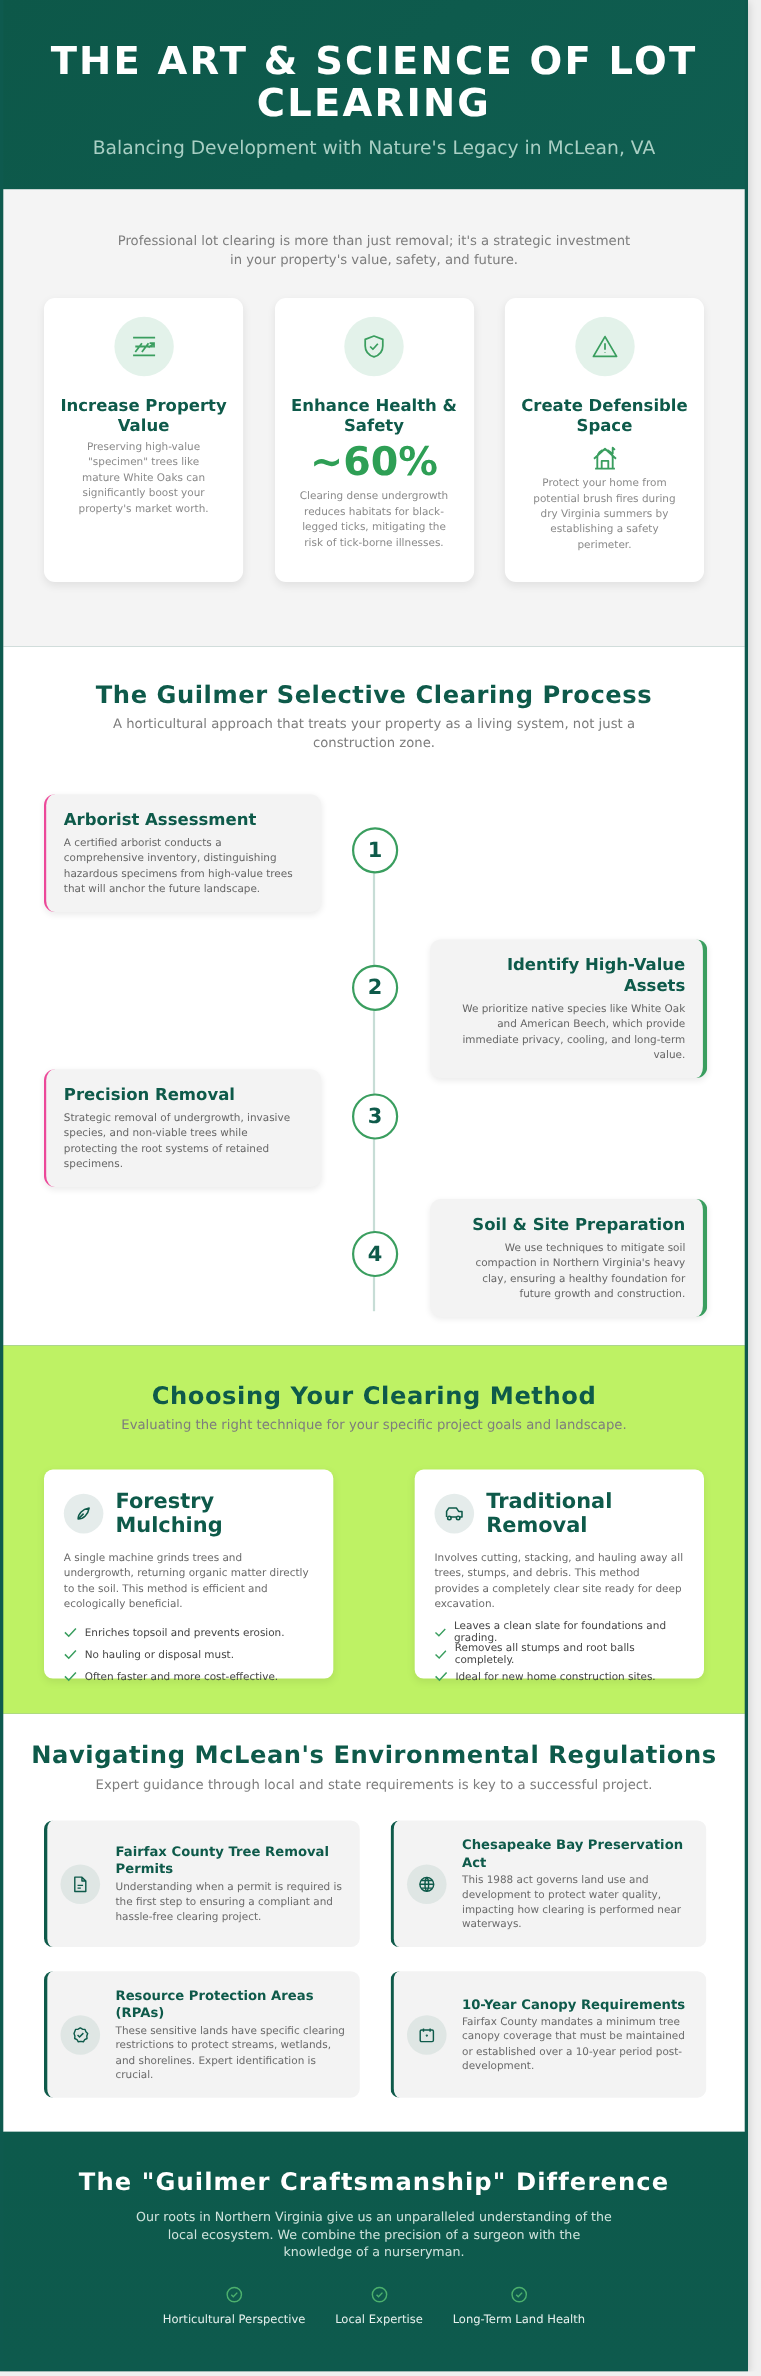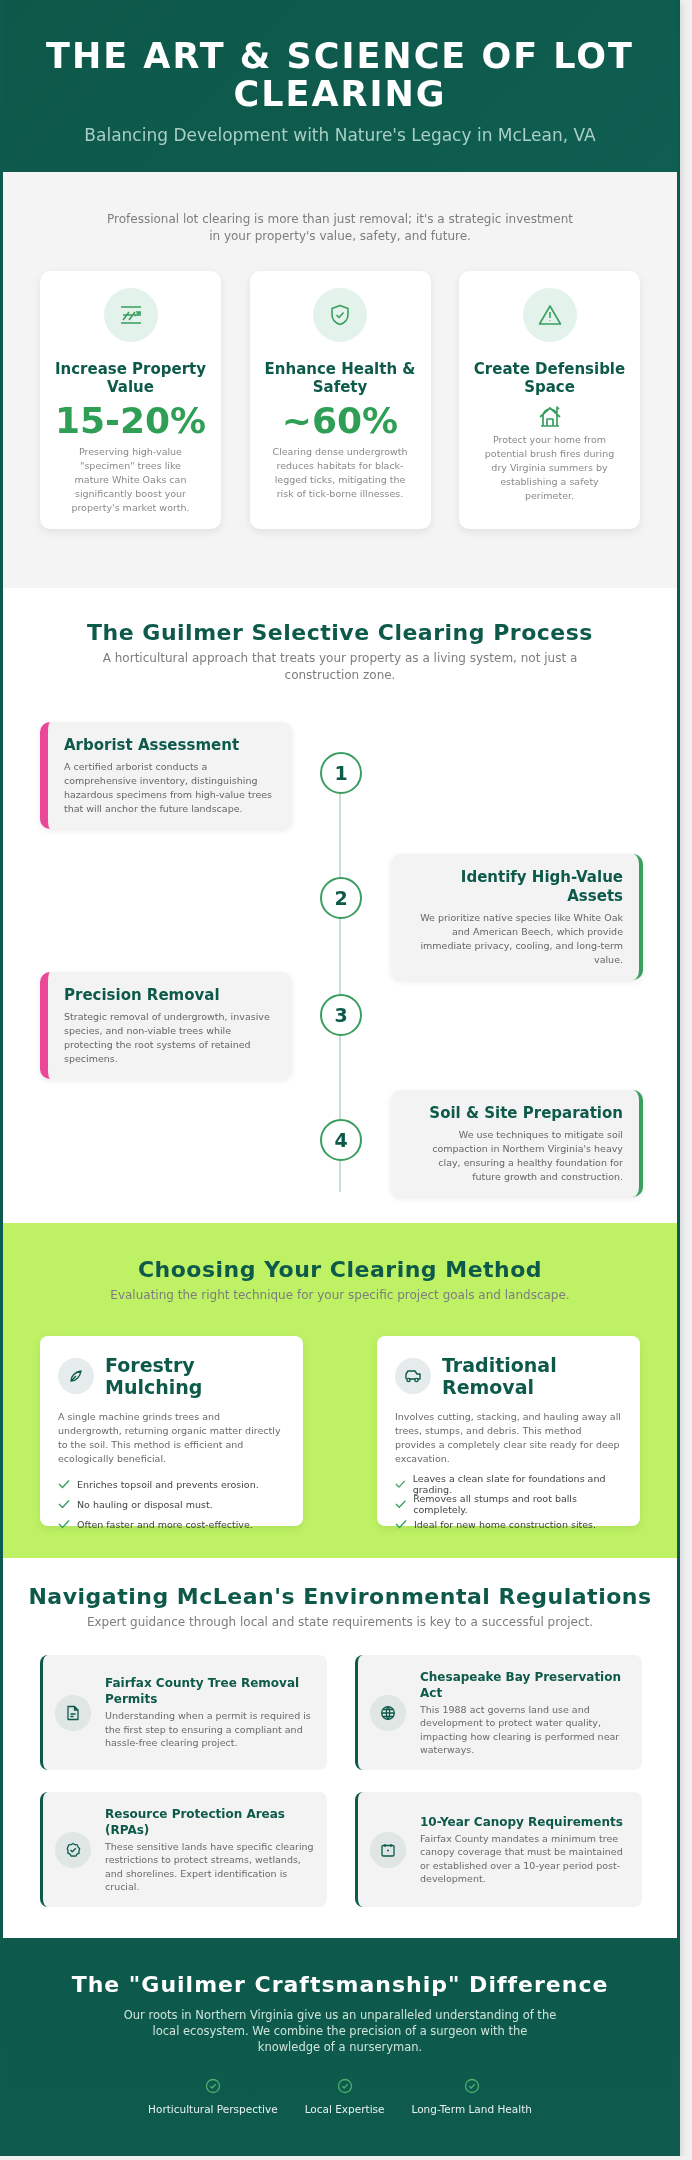--- a/index.html
+++ b/index.html
@@ -48,21 +48,21 @@
   .tl-line { position: absolute; left: 336px; top: 38px; width: 2px; height: 432px; background: #c7ddd6; }
   .tl-num {
     position: absolute; left: 317px; width: 42px; height: 42px; border-radius: 50%;
     border: 2.5px solid #3a9e5f; background: #fff; color: #0e5a4a; font-weight: bold; font-size: 19px;
     display: flex; align-items: center; justify-content: center;
   }
   .step {
     position: absolute; width: 252px; background: #f3f3f3; border-radius: 10px;
     box-shadow: 0 2px 6px rgba(0,0,0,0.08); padding: 14px 16px 13px 16px; text-align: left;
   }
-  .step.left { left: 37px; border-left: 8px solid #ec4899; }
+  .step.left { left: 37px; border-left: 2px solid #ec4899; }
   .step.right { left: 388px; border-right: 4px solid #3a9e5f; text-align: right; }
   .step h3 { color: #0e5a4a; font-size: 15px; font-weight: bold; line-height: 19px; }
   .step p { color: #666; font-size: 9.5px; line-height: 14px; margin-top: 5px; }
 
   
   .methods { background: #bef264; height: 335px; padding-top: 34px; }
   .m-cards { display: flex; justify-content: space-between; padding: 0 37px; margin-top: 32px; }
   .m-card {
     width: 263px; height: 190px; background: #fff; border-radius: 8px;
     box-shadow: 0 3px 8px rgba(0,0,0,0.08); padding: 18px 18px 0 18px; text-align: left;
@@ -120,21 +120,20 @@
   <section class="section benefits">
     <p class="sec-sub">Professional lot clearing is more than just removal; it's a strategic investment in your property's value, safety, and future.</p>
     <div class="b-cards">
       <div class="b-card">
         <div class="b-icon">
           <svg width="26" height="22" viewBox="0 0 26 22" fill="none" stroke="#3a9e5f" stroke-width="1.6">
             <path d="M3 3h20M3 19h20M5 11h16M5 16l6-8M11 16l6-8M17 12l5-4M18 8h4v4"></path>
           </svg>
         </div>
         <div class="b-title">Increase Property Value</div>
-        <div class="b-stat">15-20%</div>
         <div class="b-desc">Preserving high-value "specimen" trees like mature White Oaks can significantly boost your property's market worth.</div>
       </div>
       <div class="b-card">
         <div class="b-icon">
           <svg width="24" height="24" viewBox="0 0 24 24" fill="none" stroke="#3a9e5f" stroke-width="1.6" stroke-linejoin="round">
             <path d="M12 2.5l8 3v6c0 5-3.5 8.5-8 10-4.5-1.5-8-5-8-10v-6z"></path>
                 <path d="M8.5 12l2.5 2.5 4.5-5"></path>
           </svg>
         </div>
         <div class="b-title">Enhance Health &amp; Safety</div>

